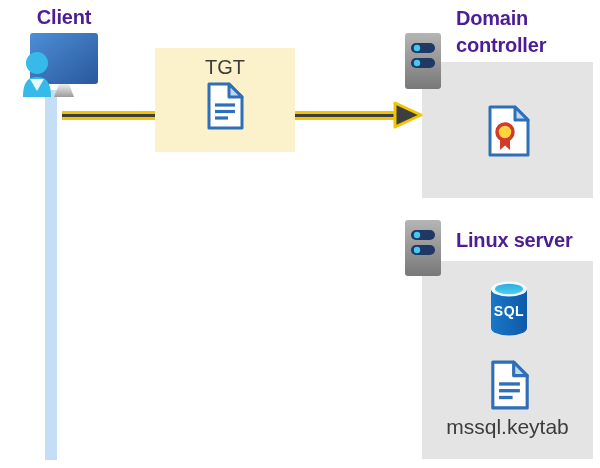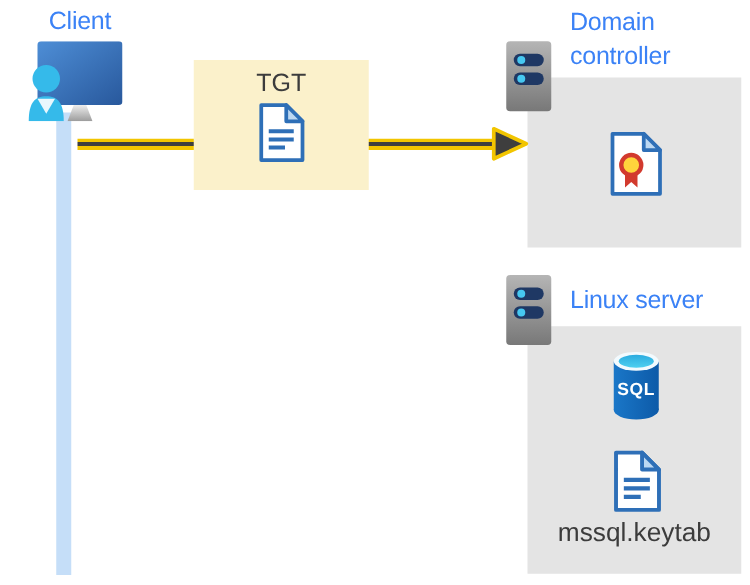--- a/index.html
+++ b/index.html
@@ -2,21 +2,21 @@
 <html><head>
 <meta charset="utf-8">
 <style>
   html,body { margin:0; padding:0; background:#ffffff; }
   .canvas {
     position:relative; width:600px; height:468px; background:#ffffff;
     font-family:"Liberation Sans", sans-serif; overflow:hidden;
   }
 
   .title {
-    position:absolute; font-weight:normal; font-size:20px; color:#3b82f6;
+    position:absolute; font-weight:bold; font-size:20px; color:#4c1d95;
     line-height:27px; letter-spacing:-0.2px;
   }
   .client-label { left:24px; top:4px; width:80px; text-align:center; }
   .dc-title    { left:456px; top:5px;  width:152px; }
   .linux-title { left:456px; top:227px; width:152px; }
 
   .vline {
     position:absolute; left:45px; top:90px; width:12px; height:370px;
     background:#C5DEF8;
   }

